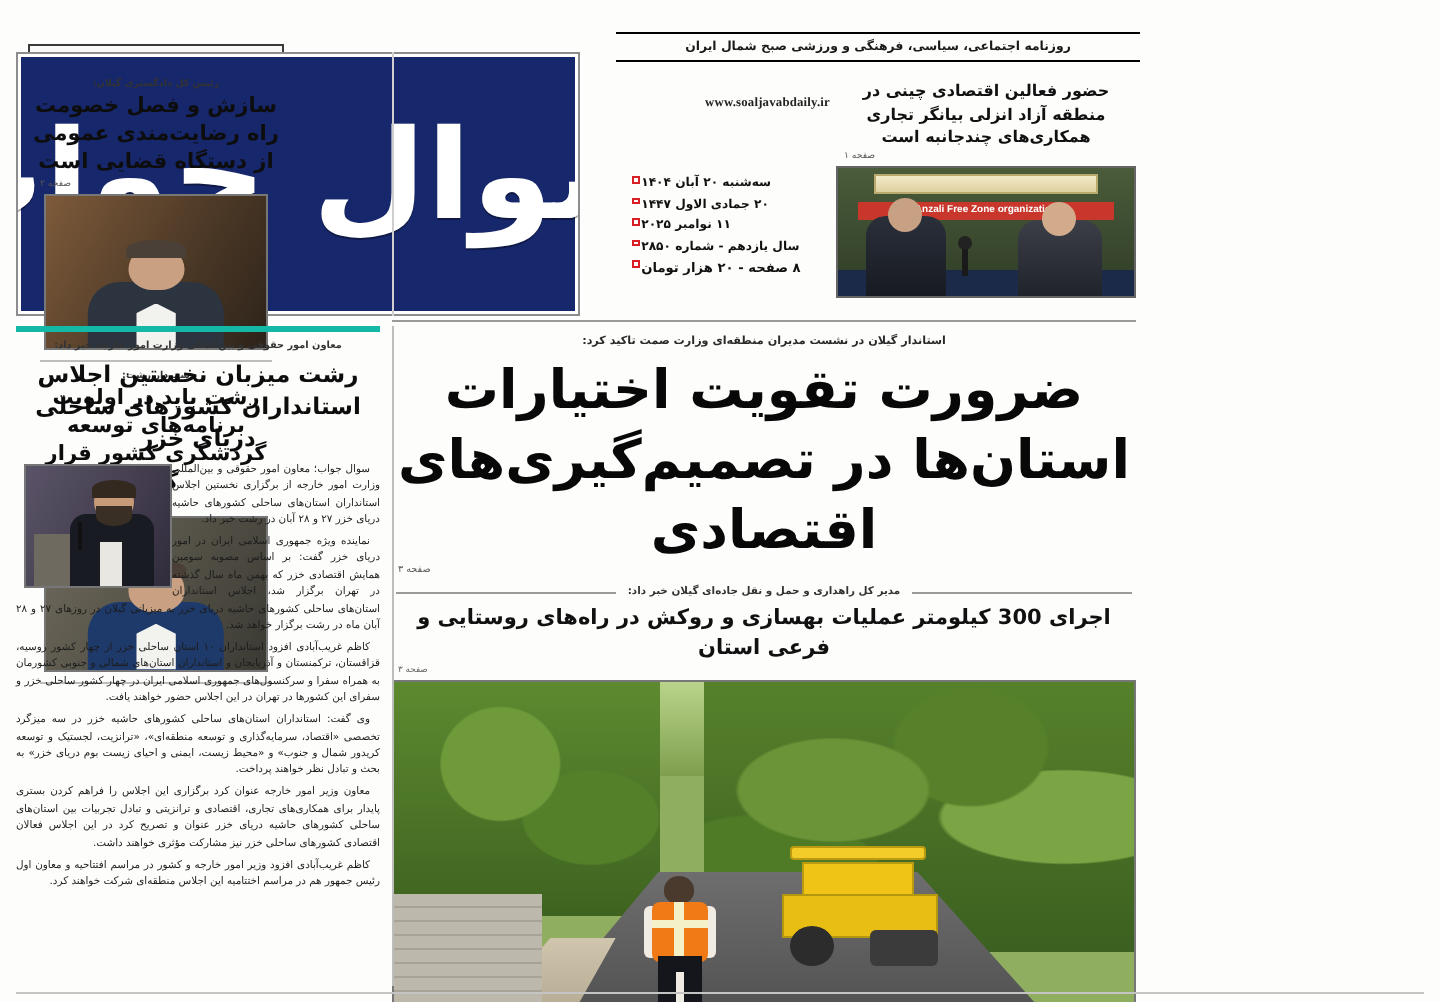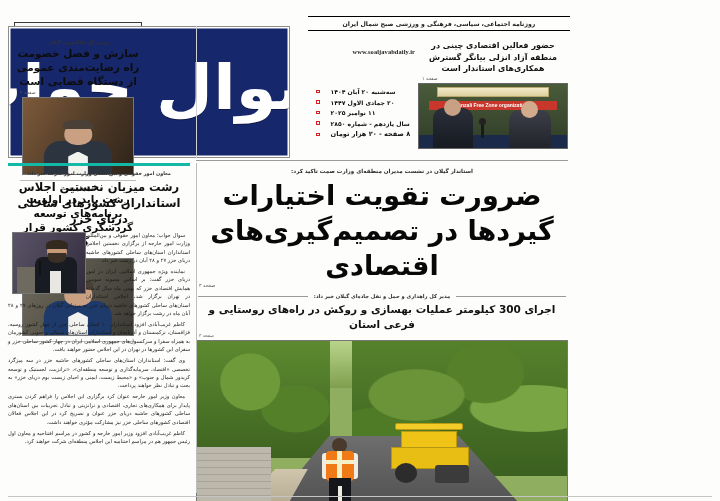--- a/index.html
+++ b/index.html
@@ -72,23 +72,23 @@
     white-space: nowrap;
   }
 
   
   .dateblock {
     position: absolute; top: 88px; right: 300px;
     width: 104px;
     text-align: left;
   }
   .dateline {
-    display: flex; align-items: center; justify-content: flex-start;
+    display: flex; justify-content: flex-start;
     flex-direction: row-reverse;
-    gap: 11px;
+    gap: 1px;
     font-size: 6.1px; font-weight: bold; color: #111;
     margin-bottom: 3.6px;
     white-space: nowrap;
   }
   .dateline .sq {
     width: 3.6px; height: 3.6px;
     border: 1px solid #d91f26;
     flex: 0 0 auto;
   }
   .dateline.last { font-size: 6.6px; }
@@ -481,21 +481,21 @@
       <span class="sq"></span>
       <span>سال یازدهم - شماره ۲۸۵۰</span>
     </div>
     <div class="dateline last">
       <span class="sq"></span>
       <span>۸ صفحه - ۲۰ هزار تومان</span>
     </div>
   </div>
 
   <div class="topcenter">
-    <div class="hl">حضور فعالین اقتصادی چینی در منطقه آزاد انزلی بیانگر گسترش همکاری‌های استاندار است</div>
+    <div class="hl">حضور فعالین اقتصادی چینی در منطقه آزاد انزلی بیانگر تجاری همکاری‌های چندجانبه است</div>
     <div class="pgref">صفحه ۱</div>
     <div class="photo">
       <div class="tc-banner"></div>
       <div class="tc-banner2">
         <span>Anzali Free Zone organization</span>
       </div>
       <div class="tc-desk"></div>
       <div class="tc-p1"></div>
       <div class="tc-p2"></div>
       <div class="tc-mic"></div>
@@ -538,21 +538,21 @@
 
     <div class="sb-divider"></div>
 
 
   </div>
 
   <div class="hrule-mid"></div>
 
   <div class="maincol">
     <div class="main-kicker">استاندار گیلان در نشست مدیران منطقه‌ای وزارت صمت تاکید کرد:</div>
-    <div class="main-hl">ضرورت تقویت اختیارات گیرد‌ها در تصمیم‌گیری‌های اقتصادی</div>
+    <div class="main-hl">ضرورت تقویت اختیارات استان‌ها در تصمیم‌گیری‌های اقتصادی</div>
     <div class="main-pg">صفحه ۳</div>
 
     <div class="sub-rule">
       <span class="ln"></span>
       <span class="kk">مدیر کل راهداری و حمل و نقل جاده‌ای گیلان خبر داد:</span>
       <span class="ln"></span>
     </div>
     <div class="sub-hl">اجرای 300 کیلومتر عملیات بهسازی و روکش در راه‌های روستایی و فرعی استان</div>
     <div class="sub-pg">صفحه ۳</div>
 

